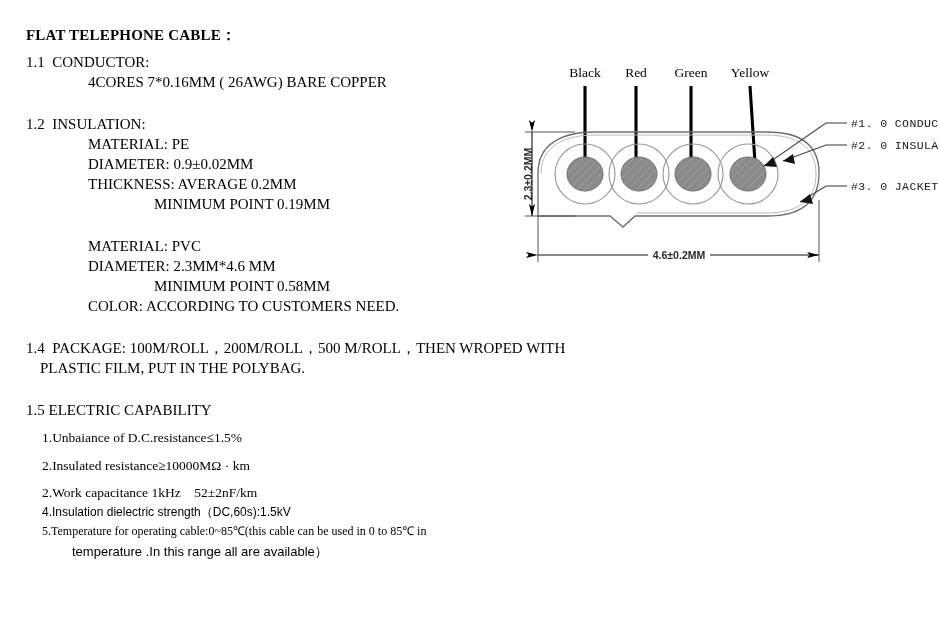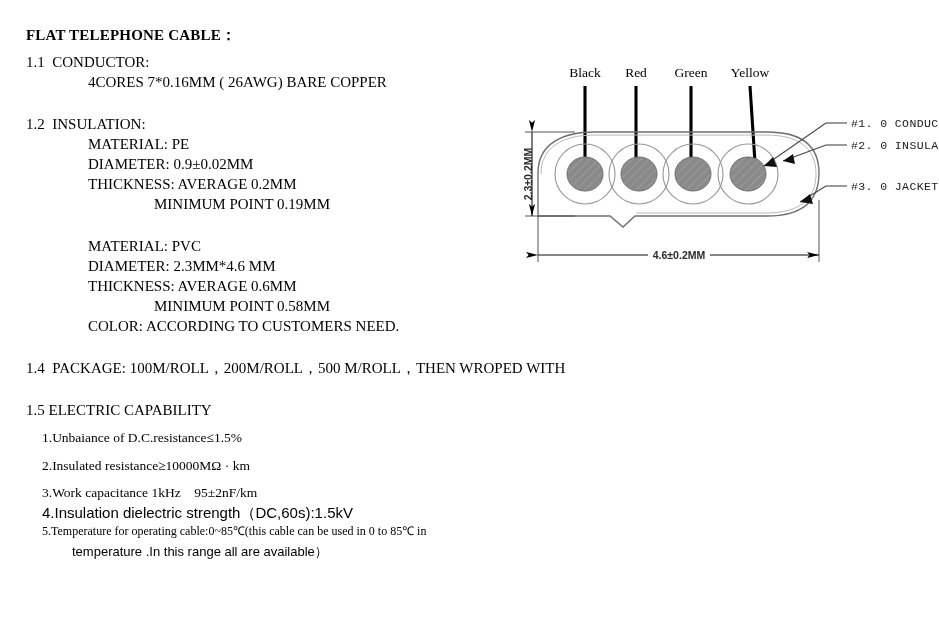--- a/index.html
+++ b/index.html
@@ -42,21 +42,21 @@
   .ec-head{font-size:15px;line-height:20px;white-space:pre;}
   .ec-item{
     font-size:13.5px;
     line-height:19.5px;
     padding-left:16px;
     white-space:pre;
     margin-top:8px;
   }
   .ec-sans{
     font-family:"Liberation Sans", sans-serif;
-    font-size:15px;
+    font-size:12px;
     line-height:19.5px;
     padding-left:16px;
     white-space:pre;
   }
   .ec-just{
     font-family:Liberation Serif, serif;
     font-size:12px;
     line-height:19.5px;
     padding-left:16px;
     width:492px;
@@ -112,34 +112,34 @@
     <div class="line ind0">1.2  INSULATION:</div>
     <div class="line ind1">MATERIAL: PE</div>
     <div class="line ind1">DIAMETER: 0.9±0.02MM</div>
     <div class="line ind1">THICKNESS: AVERAGE 0.2MM</div>
     <div class="line ind2">MINIMUM POINT 0.19MM</div>
 
     <div class="gap-l"></div>
 
     <div class="line ind1">MATERIAL: PVC</div>
     <div class="line ind1">DIAMETER: 2.3MM*4.6 MM</div>
-    <div class="line ind1">THICKNESS: AVERAGE 0.6MM</div>
     <div class="line ind2">MINIMUM POINT 0.58MM</div>
     <div class="line ind1">COLOR: ACCORDING TO CUSTOMERS NEED.</div>
 
     <div class="gap-l"></div>
 
     <div class="line ind0">1.4  PACKAGE: 100M/ROLL，200M/ROLL，500 M/ROLL，THEN WROPED WITH</div>
+    <div class="line ind3">PLASTIC FILM, PUT IN THE POLYBAG.</div>
 
     <div class="gap-l"></div>
 
     <div class="ec-head">1.5 ELECTRIC CAPABILITY</div>
     <div class="ec-item">1.Unbaiance of D.C.resistance≤1.5%</div>
     <div class="ec-item">2.Insulated resistance≥10000MΩ · km</div>
-    <div class="ec-item">3.Work capacitance 1kHz    95±2nF/km</div>
+    <div class="ec-item">2.Work capacitance 1kHz    52±2nF/km</div>
     <div class="ec-sans">4.Insulation dielectric strength（DC,60s):1.5kV</div>
     <div class="ec-just">5.Temperature for operating cable:0~85℃(this cable can be used in 0 to 85℃ in</div>
     <div class="ec-just-2">temperature .In this range all are available）</div>
 
   </div>
 
   <div class="drawing">
     <svg width="434" height="250" viewBox="0 0 434 250" xmlns="http://www.w3.org/2000/svg">
       <defs>
         <pattern id="hatch" width="6" height="6" patternTransform="rotate(45)" patternUnits="userSpaceOnUse">

